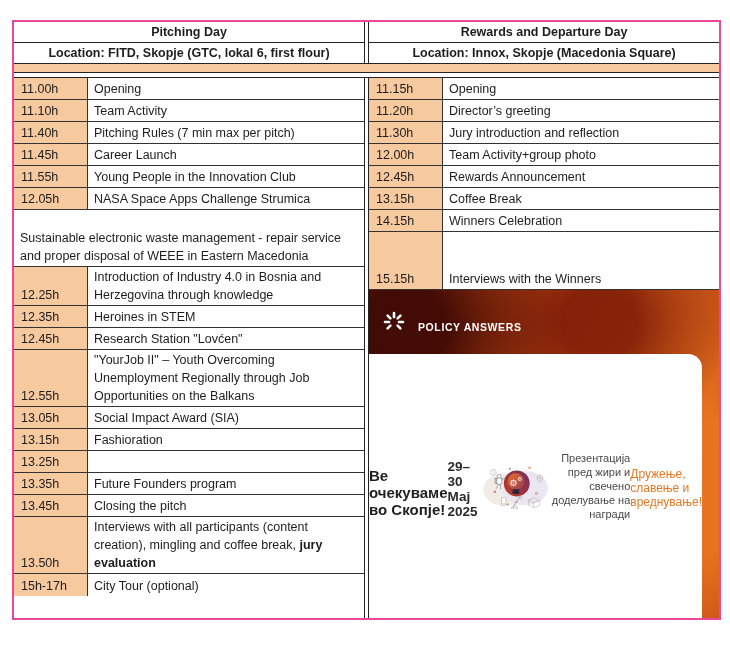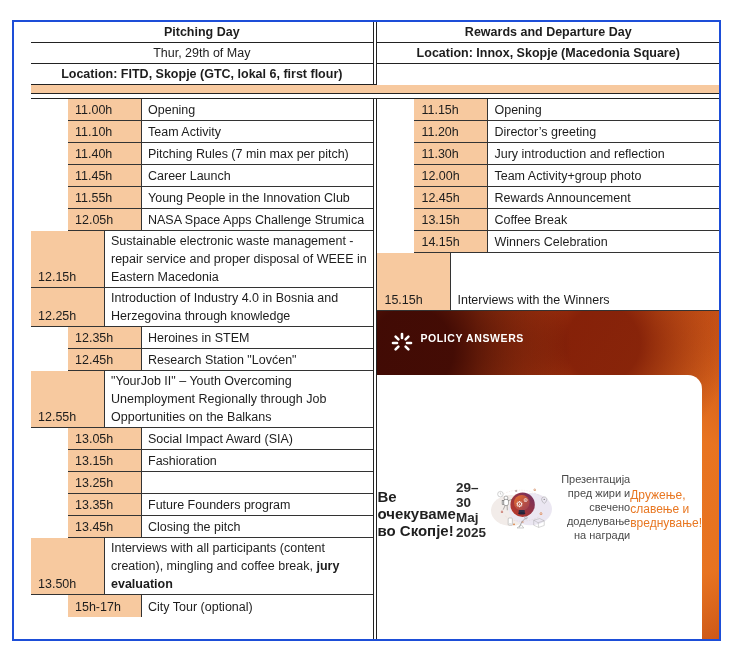--- a/index.html
+++ b/index.html
@@ -1,19 +1,19 @@
 <!DOCTYPE html>
 <html><head>
 <meta charset="utf-8">
 <style>
   * { margin:0; padding:0; box-sizing:border-box; }
   html,body { width:730px; height:667px; background:#ffffff; overflow:hidden;
     font-family:"Liberation Sans","DejaVu Sans",sans-serif; color:#1d1d1d; }
   .sheet { position:absolute; left:12px; top:20px; width:709px;
-    border:2px solid #1d4ed8; background:#fff;padding-left:17px; }
+    border:2px solid #ec4899; background:#fff; }
 
   
   .hdr-row { display:flex; }
   .day-hdr { width:352px; }
   .hdr-line { height:21px; display:flex; align-items:center; justify-content:center;
     font-size:12.5px; border-bottom:1px solid #222; background:#fff; white-space:nowrap; }
   .hdr-title { font-weight:bold; }
   .hdr-loc { font-weight:bold; }
 
   
@@ -21,61 +21,60 @@
 
   
   .spacer-band { height:9px; background:#F7C99F; border-bottom:1px solid #222; }
   .white-gap { height:4px; background:#fff; }
 
   
   .body-row { display:flex; border-top:1px solid #222; }
   .day-body { width:352px; display:flex; flex-direction:column; }
   .row { display:flex; border-bottom:1px solid #333; }
   .row:last-child { border-bottom:none; }
-  .lines1 { height:22px;margin-left:37px; } .lines2 { height:39px; } .lines3 { height:57px; }
+  .lines1 { height:22px; } .lines2 { height:39px; } .lines3 { height:57px; }
   .cell { display:flex; align-items:flex-end; font-size:12.5px; line-height:18px; padding-bottom:1px; overflow:hidden; }
   .cell.time { width:74px; background:#F7C99F; border-right:1px solid #333; padding-left:7px; flex:none; }
   .cell.event { flex:1; padding-left:6px; padding-right:4px; }
   .cell.event b { font-weight:bold; }
 
   
   .poster { position:relative; height:329px; overflow:hidden; border-top:1px solid #333; }
   .poster-bg { position:absolute; inset:0;
     background:
       radial-gradient(circle at 10% 12%, rgba(55,6,3,.9) 0 10%, rgba(55,6,3,0) 38%),
       radial-gradient(circle at 30% 90%, rgba(80,12,4,.75) 0 12%, rgba(80,12,4,0) 40%),
       radial-gradient(circle at 46% 40%, rgba(240,160,100,.9) 0 6%, rgba(240,160,100,0) 20%),
       radial-gradient(circle at 66% 10%, rgba(120,24,6,.85) 0 10%, rgba(120,24,6,0) 34%),
       radial-gradient(circle at 92% 60%, rgba(236,120,34,.9) 0 18%, rgba(236,120,34,0) 55%),
       linear-gradient(100deg,#a23710,#cf4e16 40%,#e2691e 70%,#b03c0f);
   }
   .brandbar { position:absolute; top:0; left:0; right:0; height:64px;
     display:flex; align-items:center; justify-content:space-between; padding:0 16px 0 14px; }
-  .brand-left { display:flex; align-items:flex-start; gap:7px; }
+  .brand-left { display:flex; align-items:flex-end; gap:13px; }
   .brand-text { color:#fff; font-weight:bold; font-size:10.5px; letter-spacing:.6px; }
   .fitr-logo { color:#fff; font-weight:bold; font-size:23px; letter-spacing:1px;
     font-family:"DejaVu Sans","Liberation Sans",sans-serif; }
 
   .card { position:absolute; left:0; top:64px; right:17px; bottom:0; background:#fff;
     border-radius:0 14px 0 0; display:flex; align-items:center; }
   .headline { margin-top:13px; font-size:15px; font-weight:bold; color:#1f1f1f; }
   .poster-dates { margin-top:6px; font-size:13.5px; font-weight:bold; color:#2a2a2a; }
   .illu { margin-top:2px; }
   .caption { font-size:11px; line-height:14px; color:#4a4a4a; text-align:right; width:270px; }
   .tagline { margin-top:4px; font-size:12px; color:#E87722; }
 </style>
 </head>
 <body>
 
 <div class="sheet">
 
   <div class="hdr-row">
     <div class="day-hdr">
       <div class="hdr-line hdr-title">Pitching Day</div>
-      <div class="hdr-line">Thur, 29th of May</div>
       <div class="hdr-line hdr-loc">Location: FITD, Skopje (GTC, lokal 6, first flour)</div>
     </div>
     <div class="vdiv" style="border-bottom:1px solid #222"></div>
     <div class="day-hdr">
       <div class="hdr-line hdr-title">Rewards and Departure Day</div>
       <div class="hdr-line hdr-loc">Location: Innox, Skopje (Macedonia Square)</div>
     </div>
   </div>
 
   <div class="spacer-band"></div>
@@ -113,21 +112,20 @@
             <span>Young People in the Innovation Club</span>
           </div>
         </div>
         <div class="row lines1">
           <div class="cell time">12.05h</div>
           <div class="cell event">
             <span>NASA Space Apps Challenge Strumica</span>
           </div>
         </div>
         <div class="row lines3">
-          <div class="cell time">12.15h</div>
           <div class="cell event">
             <span>Sustainable electronic waste management - repair service and proper disposal of WEEE in Eastern Macedonia</span>
           </div>
         </div>
         <div class="row lines2">
           <div class="cell time">12.25h</div>
           <div class="cell event">
             <span>Introduction of Industry 4.0 in Bosnia and Herzegovina through knowledge</span>
           </div>
         </div>

